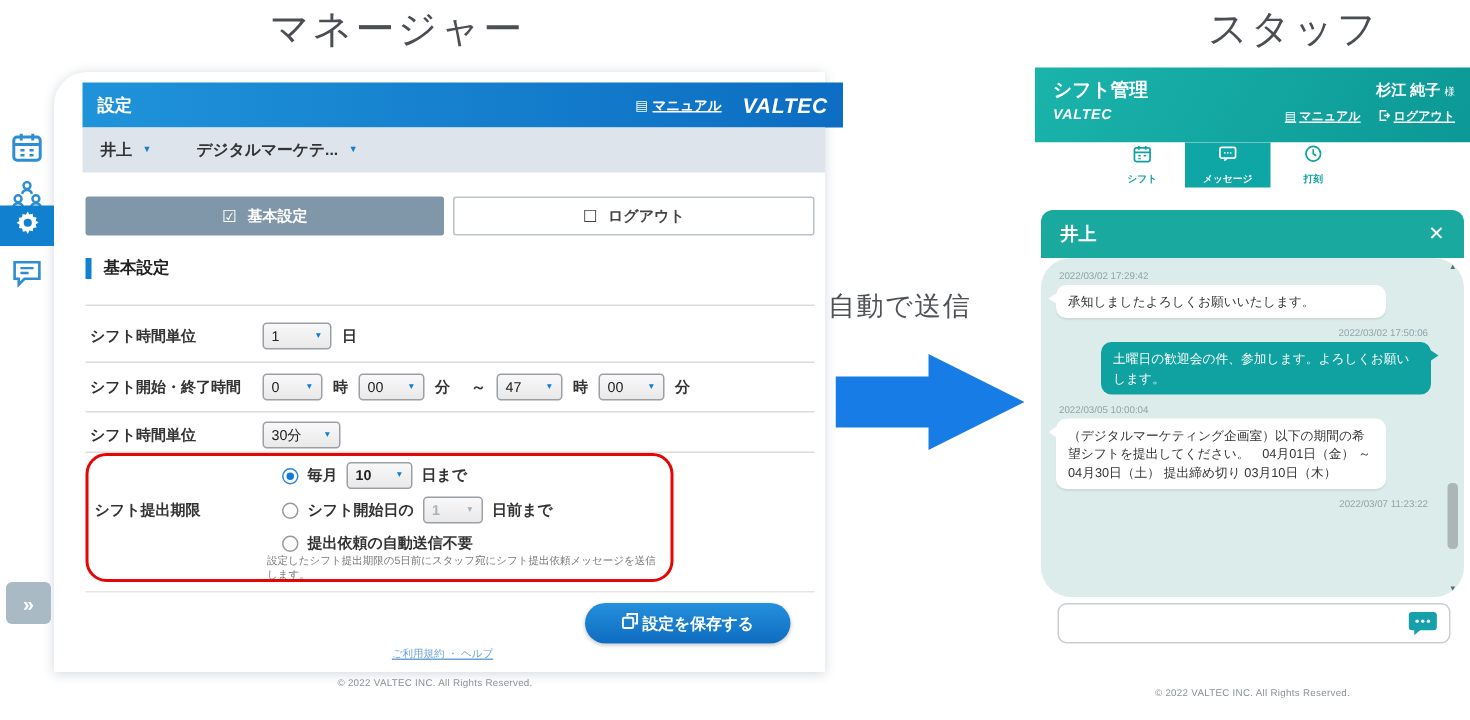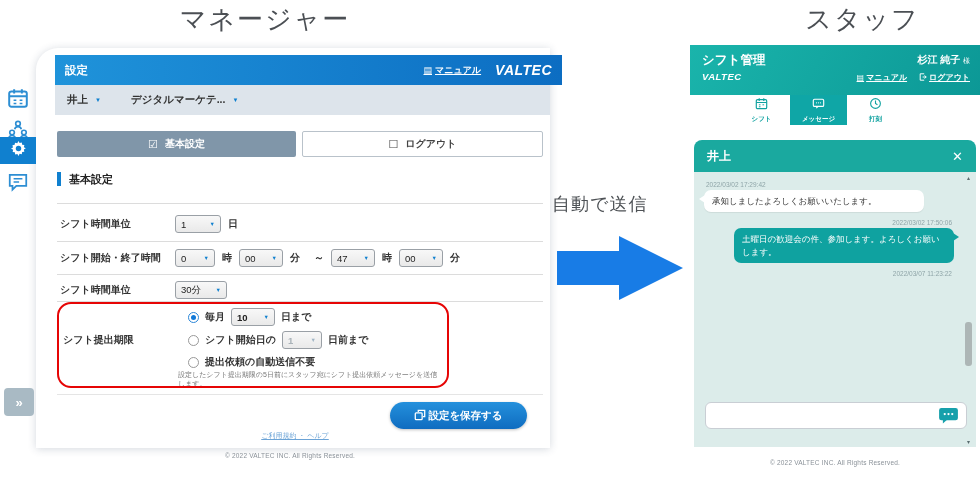--- a/index.html
+++ b/index.html
@@ -99,23 +99,23 @@
            color: #10a2a0; cursor: pointer; }
   .s-tab svg { width: 13px; height: 13px; }
   .s-tab .lbl { font-size: 6.5px; font-weight: 700; }
   .s-tab.active { background: #0fa6a6; color: #fff; }
 
   .chat-header { left: 694px; top: 140px; width: 282px; height: 32px; background: #1aa99f;
                  border-radius: 8px 8px 0 0; display: flex; align-items: center;
                  padding: 0 13px; color: #fff; }
   .chat-header .nm { font-size: 12px; font-weight: 700; }
   .chat-close { margin-left: auto; font-size: 13px; font-weight: 700; cursor: pointer; }
-  .chat-body { left: 694px; top: 172px; width: 282px; height: 275px; background: #dcecea;
+  .chat-body { left: 694px; top: 172px; width: 282px; height: 226px; background: #dcecea;
                padding: 6px 18px 4px 10px; display: flex; flex-direction: column;
-               overflow: hidden; }
+               overflow: hidden; border-radius: 20px; }
   .ts { font-size: 6.5px; color: #8fa5a8; margin: 3px 2px 2px; }
   .msg-right { align-self: flex-end; display: flex; flex-direction: column;
                align-items: flex-end; margin-right: 4px; }
   .bub { max-width: 220px; font-size: 8.5px; line-height: 1.45; padding: 5px 8px;
          border-radius: 7px; position: relative; margin-bottom: 4px; }
   .bub.white { background: #fff; color: #333; box-shadow: 0 1px 1px rgba(0,0,0,.07); }
   .bub.white::before { content: ""; position: absolute; left: -5px; top: 5px;
     border-top: 4px solid transparent; border-bottom: 4px solid transparent;
     border-right: 6px solid #fff; }
   .bub.teal { background: #0fa2a0; color: #fff; }
@@ -361,20 +361,24 @@
 
 <div class="abs chat-body">
   <div>
     <div class="ts">2022/03/02 17:29:42</div>
     <div class="bub white">承知しましたよろしくお願いいたします。</div>
   </div>
   <div class="msg-right">
     <div class="ts">2022/03/02 17:50:06</div>
     <div class="bub teal">土曜日の歓迎会の件、参加します。よろしくお願いします。</div>
   </div>
+  <div>
+    <div class="ts">2022/03/05 10:00:04</div>
+    <div class="bub white">（デジタルマーケティング企画室）以下の期間の希望シフトを提出してください。　04月01日（金） ～ 04月30日（土） 提出締め切り 03月10日（木）</div>
+  </div>
   <div class="msg-right">
     <div class="ts">2022/03/07 11:23:22</div>
   </div>
   <div class="scroll-track">
     <span class="scroll-arrow" style="top:0">▴</span>
     <span class="scroll-thumb"></span>
     <span class="scroll-arrow" style="bottom:0">▾</span>
   </div>
 </div>
 

